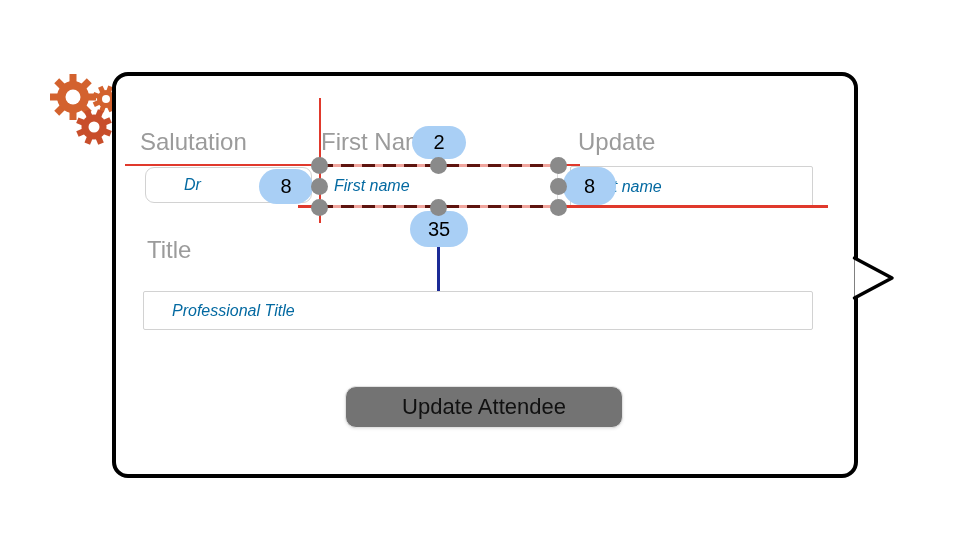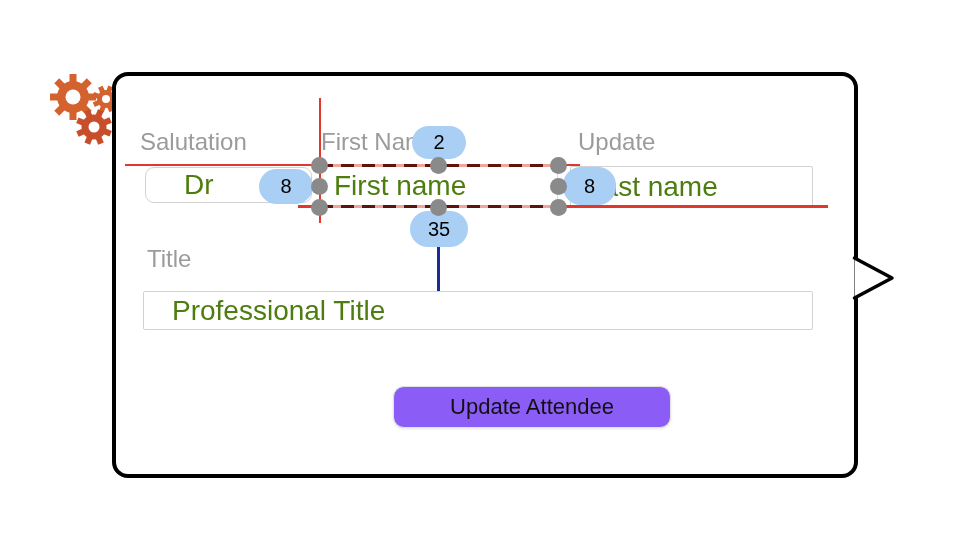--- a/index.html
+++ b/index.html
@@ -11,42 +11,42 @@
   .abs{position:absolute;box-sizing:border-box;}
   .popover{
     left:112px;top:72px;width:746px;height:406px;
     background:#ffffff;border:4px solid #000;border-radius:16px;
     z-index:1;
   }
   .field-label{
     font-size:24px;color:#9b9b9b;z-index:2;white-space:nowrap;
   }
   .textfield{
-    background:#fff;border:1.5px solid #d2d2d2;color:#4d7c0f;
-    font-size:28px;display:flex;align-items:center;z-index:2;white-space:nowrap;
+    background:#fff;border:1.5px solid #d2d2d2;color:#0369a1;
+    font-size:16px;display:flex;align-items:center;z-index:2;white-space:nowrap;font-style:italic;
   }
   .redline{background:#E0392C;z-index:3;}
   .dashline{
     height:3px;z-index:3;
     background:repeating-linear-gradient(90deg,#5E140E 0px,#5E140E 13px,#F0A49C 13px,#F0A49C 21px);
   }
   .blueline{background:#1B2A96;width:2.5px;z-index:3;}
   .badge{
     background:#A9CFF5;border-radius:18px;color:#000;font-size:20px;
     display:flex;align-items:center;justify-content:center;z-index:4;
   }
   .dot{
     width:17px;height:17px;border-radius:50%;background:#8A8A8A;z-index:5;
   }
   .update-btn{
     left:345px;top:386px;width:278px;height:42px;
-    background:#8b5cf6;border:1.5px solid #e2e2e2;border-radius:11px;
+    background:#737373;border:1.5px solid #e2e2e2;border-radius:11px;
     box-shadow:0 1px 3px rgba(0,0,0,0.10);
     display:flex;align-items:center;justify-content:center;
-    font-size:22px;color:#111;z-index:2;margin-left:48px;
+    font-size:22px;color:#111;z-index:2;
   }
 </style>
 </head>
 <body>
 
 <svg class="abs" style="left:45px;top:68px;width:78px;height:78px;z-index:0" viewBox="0 0 78 78">
   <g fill="#D3622E" transform="translate(28,29)">
     <rect x="-3.5" y="-23" width="7" height="12" transform="rotate(0)"></rect>
     <rect x="-3.5" y="-23" width="7" height="12" transform="rotate(45)"></rect>
     <rect x="-3.5" y="-23" width="7" height="12" transform="rotate(90)"></rect>
@@ -86,21 +86,21 @@
 
 <div class="abs popover"></div>
 
 <svg class="abs" style="left:851px;top:252px;width:48px;height:52px;z-index:6" viewBox="0 0 48 52">
   <path d="M3.5,6 L41,26 L3.5,46" fill="#ffffff" stroke="#000000" stroke-width="3.5" stroke-linejoin="round" stroke-linecap="round"></path>
 </svg>
 
 <div class="abs field-label" style="left:140px;top:128px">Salutation</div>
 <div class="abs field-label" style="left:321px;top:128px">First Name</div>
 <div class="abs field-label" style="left:578px;top:128px">Update</div>
-<div class="abs field-label" style="left:147px;top:245px">Title</div>
+<div class="abs field-label" style="left:147px;top:236px">Title</div>
 
 <div class="abs textfield" style="left:145px;top:167px;width:167px;height:36px;border-radius:9px;padding-left:38px">Dr</div>
 <div class="abs textfield" style="left:320px;top:165px;width:238px;height:42px;border-color:#dcdcdc;border-radius:2px;padding-left:13px">First name</div>
 <div class="abs textfield" style="left:570px;top:166px;width:243px;height:41px;border-radius:2px;padding-left:16px">Last name</div>
 <div class="abs textfield" style="left:143px;top:291px;width:670px;height:39px;border-radius:2px;padding-left:28px">Professional Title</div>
 
 <div class="abs redline" style="left:125px;top:163.75px;width:195px;height:2.5px"></div>
 <div class="abs redline" style="left:558px;top:163.75px;width:22px;height:2.5px"></div>
 <div class="abs redline" style="left:298px;top:205.25px;width:24px;height:2.5px"></div>
 <div class="abs redline" style="left:558px;top:205.25px;width:270px;height:2.5px"></div>

